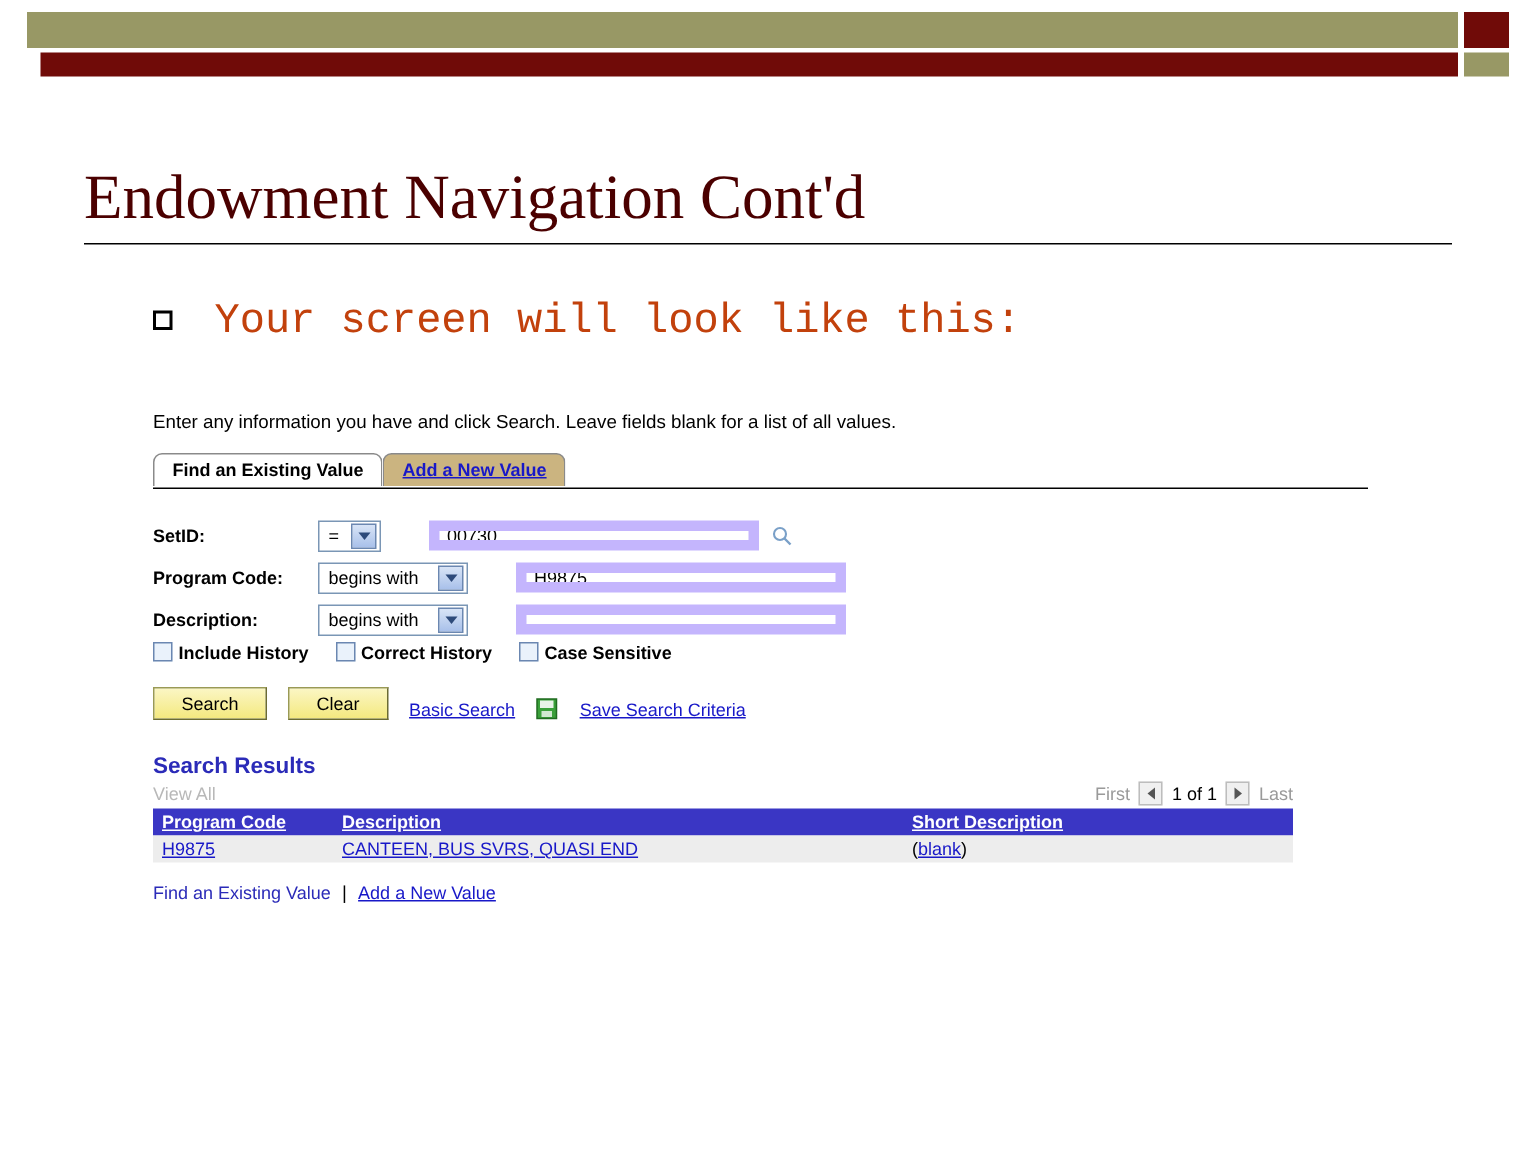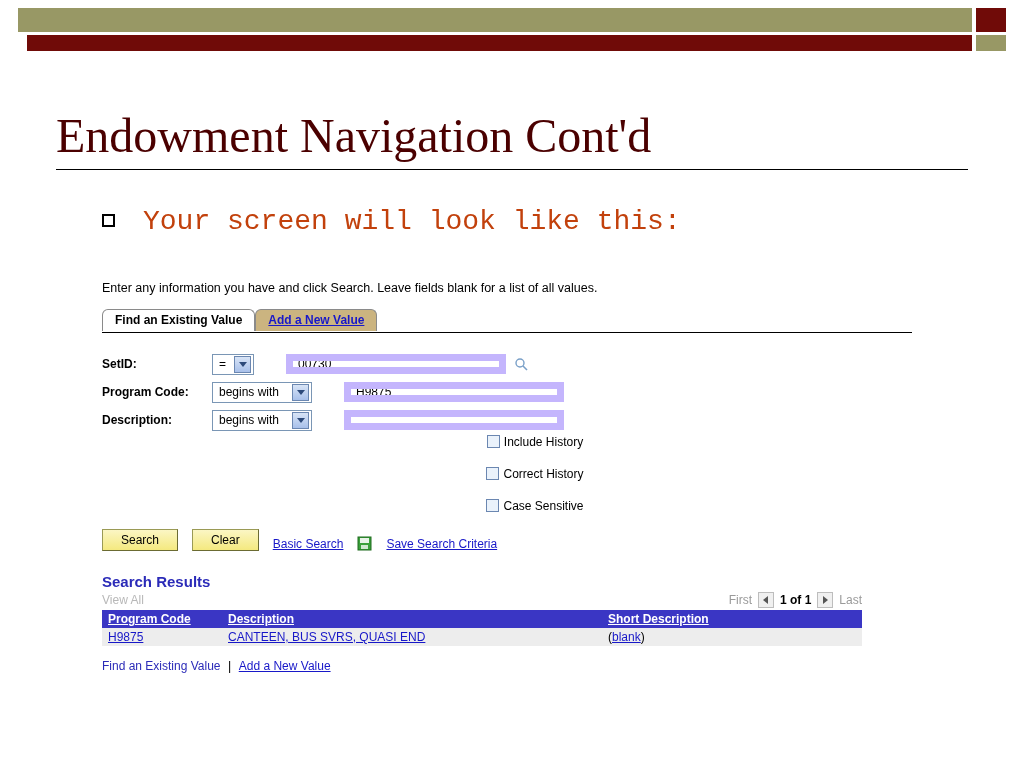--- a/index.html
+++ b/index.html
@@ -20,21 +20,21 @@
   .band-olive { position:absolute; top:8px; left:18px; right:52px; height:24px; background:#989865; }
   .band-olive-rcap { position:absolute; top:8px; right:18px; width:30px; height:24px; background:#700b08; }
   .band-maroon { position:absolute; top:35px; left:27px; right:52px; height:16px; background:#700b08; }
   .band-maroon-rcap { position:absolute; top:35px; right:18px; width:30px; height:16px; background:#989865; }
 
   .content { padding: 56px 56px 0 56px; }
 
   .slide-title {
     font-family: "Times New Roman", serif;
     color: #4b0000;
-    font-size: 48px;
+    font-size: 42px;
     font-weight: normal;
     margin: 0 0 6px 0;
   }
   .rule { border: none; border-top: 1px solid #000; margin: 0 0 36px 0; }
 
   .bullet-row { display:flex; align-items:flex-start; margin-left:46px; gap:28px; margin-bottom:44px;}
   .bullet-sq { width:13px; height:13px; border:2px solid #000; margin-top:8px; flex:0 0 auto;}
   .bullet-text { font-family:Liberation Mono, monospace; font-size:28px; color:#c2410c; }
 
   .app { margin-left:46px; font-size:12.5px; color:#000; }
@@ -63,37 +63,37 @@
     display:flex; align-items:center; justify-content:space-between;
     padding:0 2px 0 6px; font-size:12px; margin-right:32px;
   }
   .op-select.eq { width:42px; }
   .sel-arrow { width:17px; height:17px; background:linear-gradient(#d8e4f6,#a8c0ea); border:1px solid #6b87b1; display:flex; align-items:center; justify-content:center;}
   .sel-arrow::after{ content:""; border-left:4px solid transparent; border-right:4px solid transparent; border-top:5px solid #2d4a7a;}
   .text-input { width:220px; height:20px; border:7px solid #c4b5fd; padding:0 5px; font-size:12px; }
   .mag { width:14px; height:14px; margin-left:8px; display:inline-block; }
   .mag svg { width:14px; height:14px; display:block;}
 
-  .check-row { display:flex; align-items:center; gap:18px; margin-top:0; font-size:12px; font-weight:normal;flex-direction:column;}
+  .check-row { display:flex; align-items:center; gap:18px; margin-top:0; font-size:12px; font-weight:bold;}
   .chk { width:13px; height:13px; border:1px solid #6b87b1; background:#eaf2fb; margin-right:4px; display:inline-block; vertical-align:-2px;}
 
   .action-row { display:flex; align-items:flex-end; gap:14px; margin-top:16px; }
   .btn {
     height:22px; padding:0 18px; font-size:12px;
     background:linear-gradient(#fbf6c4,#f4e97f);
     border:1px solid #9a9a55; border-bottom-color:#6b6b33; border-right-color:#6b6b33;
     cursor:pointer;
   }
   .link { color:#1818c8; text-decoration:underline; font-size:12px; cursor:pointer;}
   .disk-icon { width:15px; height:15px; }
 
   .results-hd { color:#2b2bb8; font-weight:bold; font-size:15px; margin-top:22px;}
   .results-bar { display:flex; align-items:center; justify-content:space-between; width:760px; margin-top:2px; color:#b8b8b8; font-size:12px;}
   .pager { display:flex; align-items:center; gap:6px; color:#9a9a9a;}
-  .pager b { color:#000; font-weight:bold;}
+  .pager b { color:#000; font-weight:normal;}
   .pg-btn { width:16px; height:16px; border:1px solid #bdbdbd; background:#f0f0f0; display:flex; align-items:center; justify-content:center;}
   .pg-btn::before { content:""; display:block;}
   .pg-prev::before { border-top:4px solid transparent; border-bottom:4px solid transparent; border-right:5px solid #555;}
   .pg-next::before { border-top:4px solid transparent; border-bottom:4px solid transparent; border-left:5px solid #555;}
 
   table.results { width:760px; border-collapse:collapse; margin-top:2px; font-size:12px;}
   table.results th { background:#3a36c4; color:#fff; text-align:left; padding:2px 6px; text-decoration:underline; font-weight:bold;}
   table.results td { background:#ededed; padding:2px 6px;}
   table.results td a { color:#1818c8; text-decoration:underline;}
 

